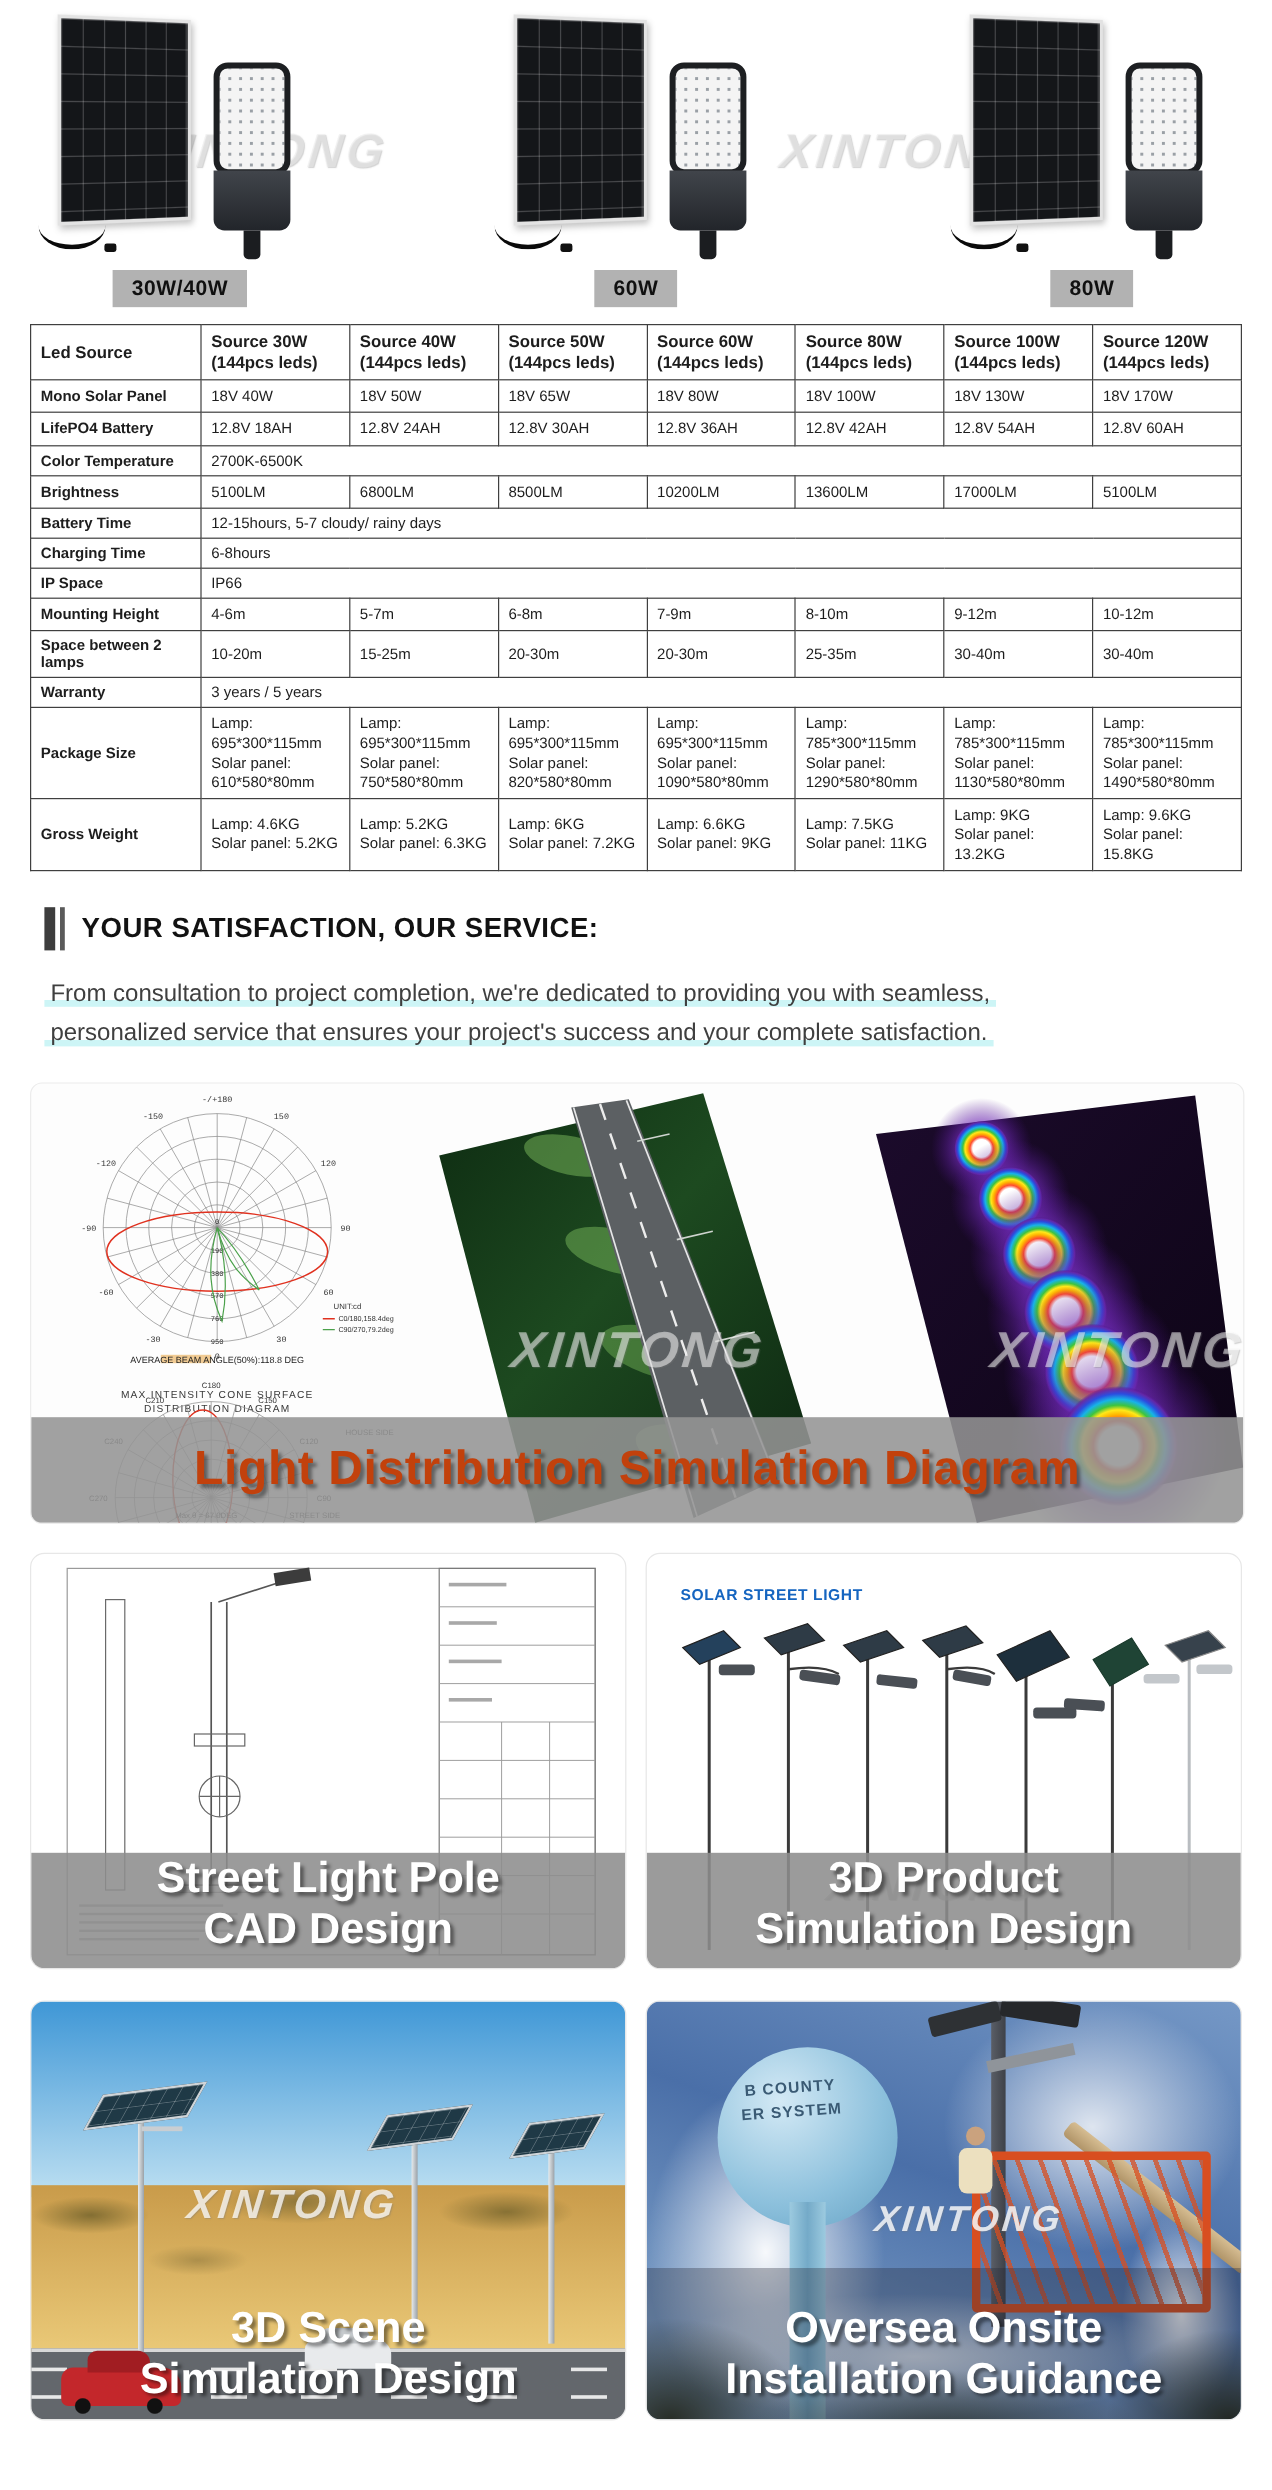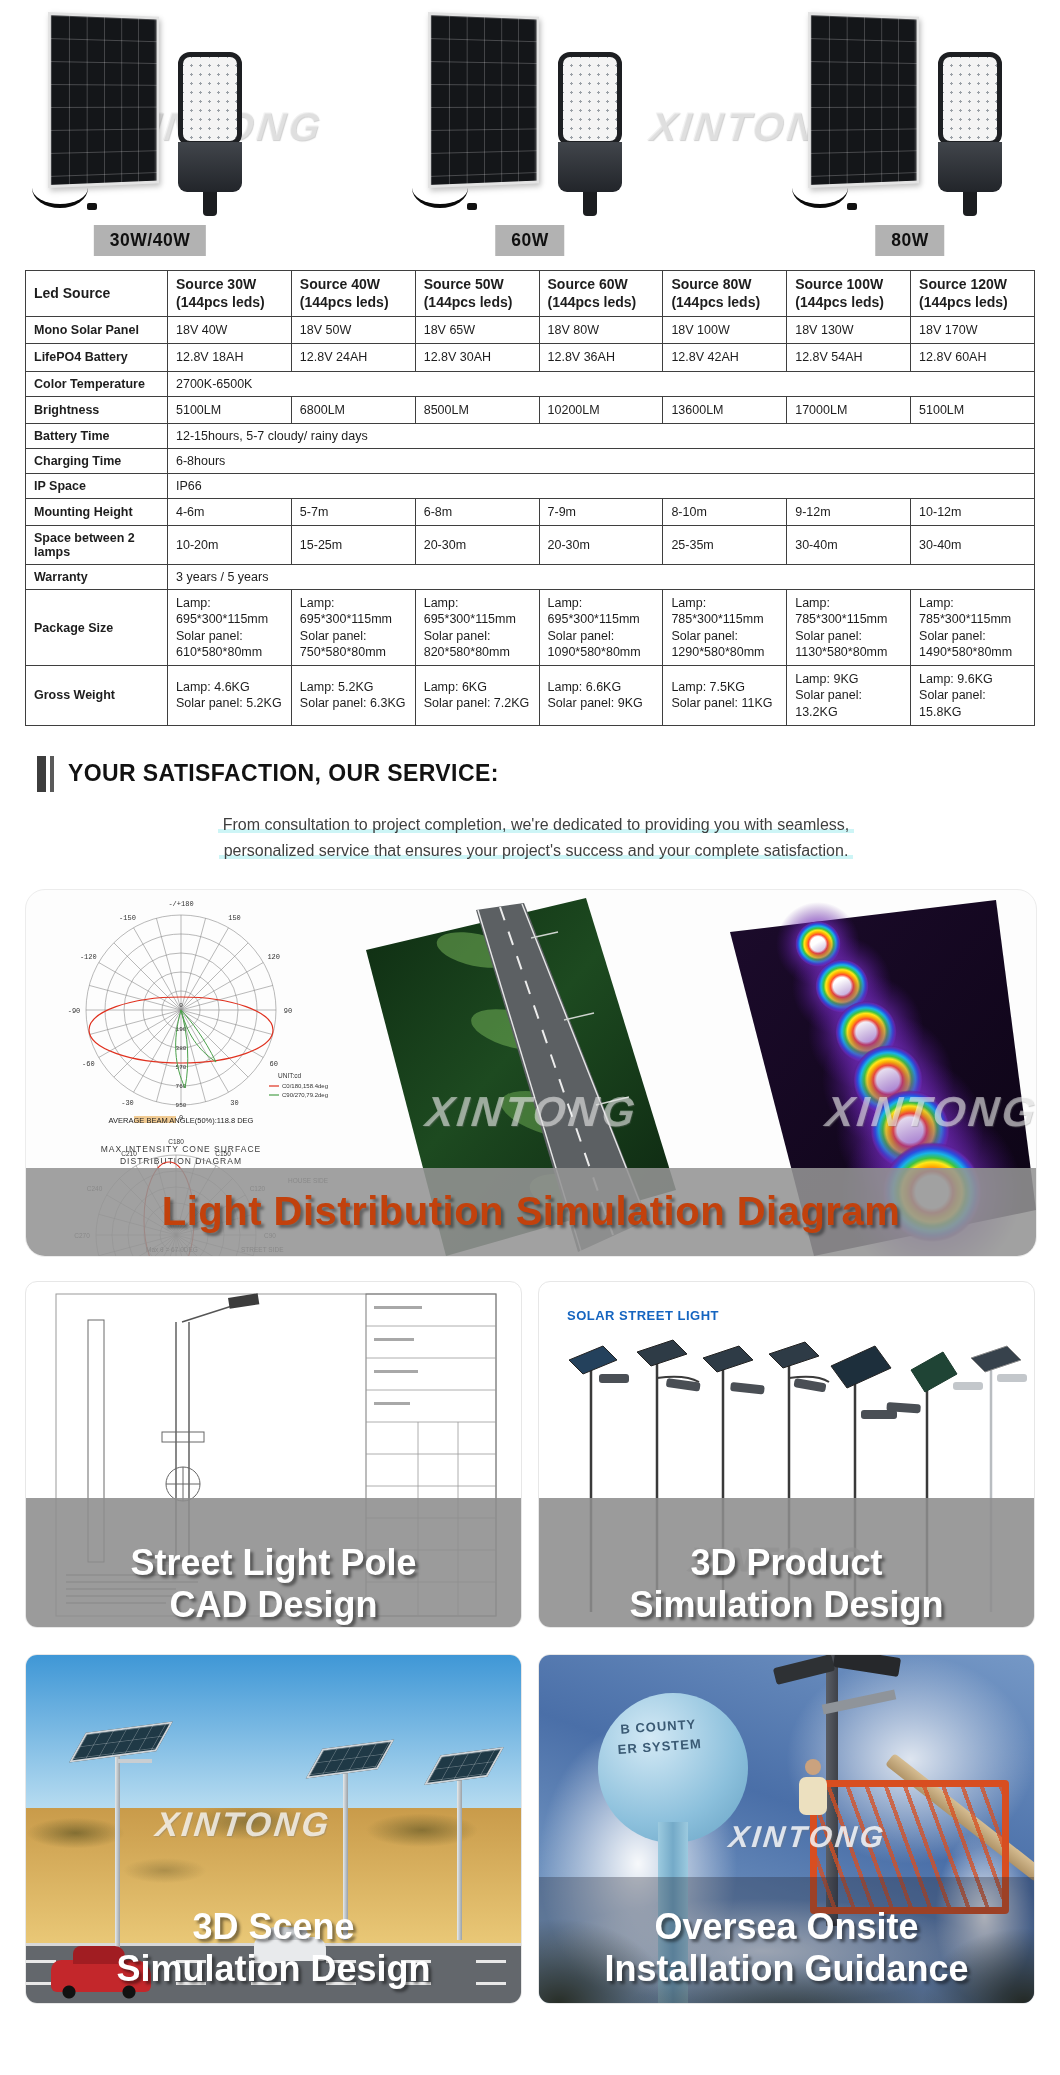--- a/index.html
+++ b/index.html
@@ -34,41 +34,41 @@
   td.val{white-space:pre-line;line-height:1.3;margin-top:24px;}
   td.spanval{text-align:center;font-size:13px;}
 
   
   .service{margin:30px 25px 0;padding-left:12px;}
   .service-head{display:flex;align-items:center;}
   .bar{display:inline-block;height:36px;background:#3d3d3d;}
   .bar1{width:9px;margin-right:4px;}
   .bar2{width:4px;margin-right:14px;background:#5a5a5a;}
   .service-head h1{margin:0;font-size:23px;font-weight:800;letter-spacing:.4px;color:#121212;}
-  .service-text{margin:20px 0 0;text-align:center;font-size:16px;color:#3f3f3f;line-height:1.65;}
+  .service-text{margin:20px 0 0;font-size:20px;color:#3f3f3f;line-height:1.65;}
   .hl{background:linear-gradient(to top,#cdf5f6 24%,rgba(205,245,246,0) 24%);padding:0 5px;}
 
   
   .sim{position:relative;margin:24px 16px 0;width:1010px;height:366px;background:#fdfdfd;border:1px solid #ececec;
-    border-radius:20px;overflow:hidden;}
+    border-radius:10px;overflow:hidden;}
   .sim svg{position:absolute;top:0;}
   .sim-left{left:0;}
   .sim-road{left:300px;}
   .sim-heat{left:640px;}
   .wm-sim1{left:400px;top:198px;font-size:42px;color:rgba(255,255,255,.5);}
   .wm-sim2{left:800px;top:198px;font-size:42px;color:rgba(255,255,255,.5);}
   .sim-band{position:absolute;left:0;right:0;bottom:0;height:88px;background:rgba(148,148,148,.88);
     display:flex;align-items:center;justify-content:center;z-index:5;}
   .sim-band span{font-size:40px;font-weight:800;color:#c2410c;letter-spacing:.5px;text-shadow:3px 3px 3px rgba(0,0,0,.4);}
 
   
   .cards{margin:24px 25px 24px;width:1010px;display:grid;grid-template-columns:497px 497px;grid-template-rows:347px 350px;gap:26px 16px;}
   .card{position:relative;border-radius:12px;overflow:hidden;background:#fff;border:1px solid #e7e7e7;}
-  .card-band{position:absolute;left:0;right:0;bottom:0;height:129px;background:rgba(141,141,141,.88);
-    display:flex;align-items:flex-end;justify-content:center;z-index:6;}
+  .card-band{position:absolute;left:0;right:0;bottom:0;height:96px;background:rgba(141,141,141,.88);
+    display:flex;align-items:flex-start;justify-content:center;z-index:6;}
   .card-cap{text-align:center;font-size:36px;font-weight:800;color:#fff;line-height:1.18;text-shadow:3px 3px 3px rgba(0,0,0,.45);}
   .card-cap-float{position:absolute;left:0;right:0;bottom:12px;z-index:6;}
   .inner-title{position:absolute;left:28px;top:26px;font-size:13px;font-weight:800;color:#1565c0;letter-spacing:.5px;z-index:2;}
   .wm-card{left:150px;top:258px;font-size:34px;color:rgba(170,170,170,.55);z-index:3;}
   .wm-scene{left:130px;top:150px;font-size:34px;color:rgba(255,255,255,.75);z-index:4;}
   .wm-over{left:190px;top:165px;font-size:30px;color:rgba(255,255,255,.8);z-index:4;}
 
   
   .sky3{position:absolute;left:0;right:0;top:0;height:47%;background:linear-gradient(#3f97d6,#bee0f2);}
   .sand{position:absolute;left:0;right:0;top:44%;height:40%;background:linear-gradient(#c99b4a,#eac978);

